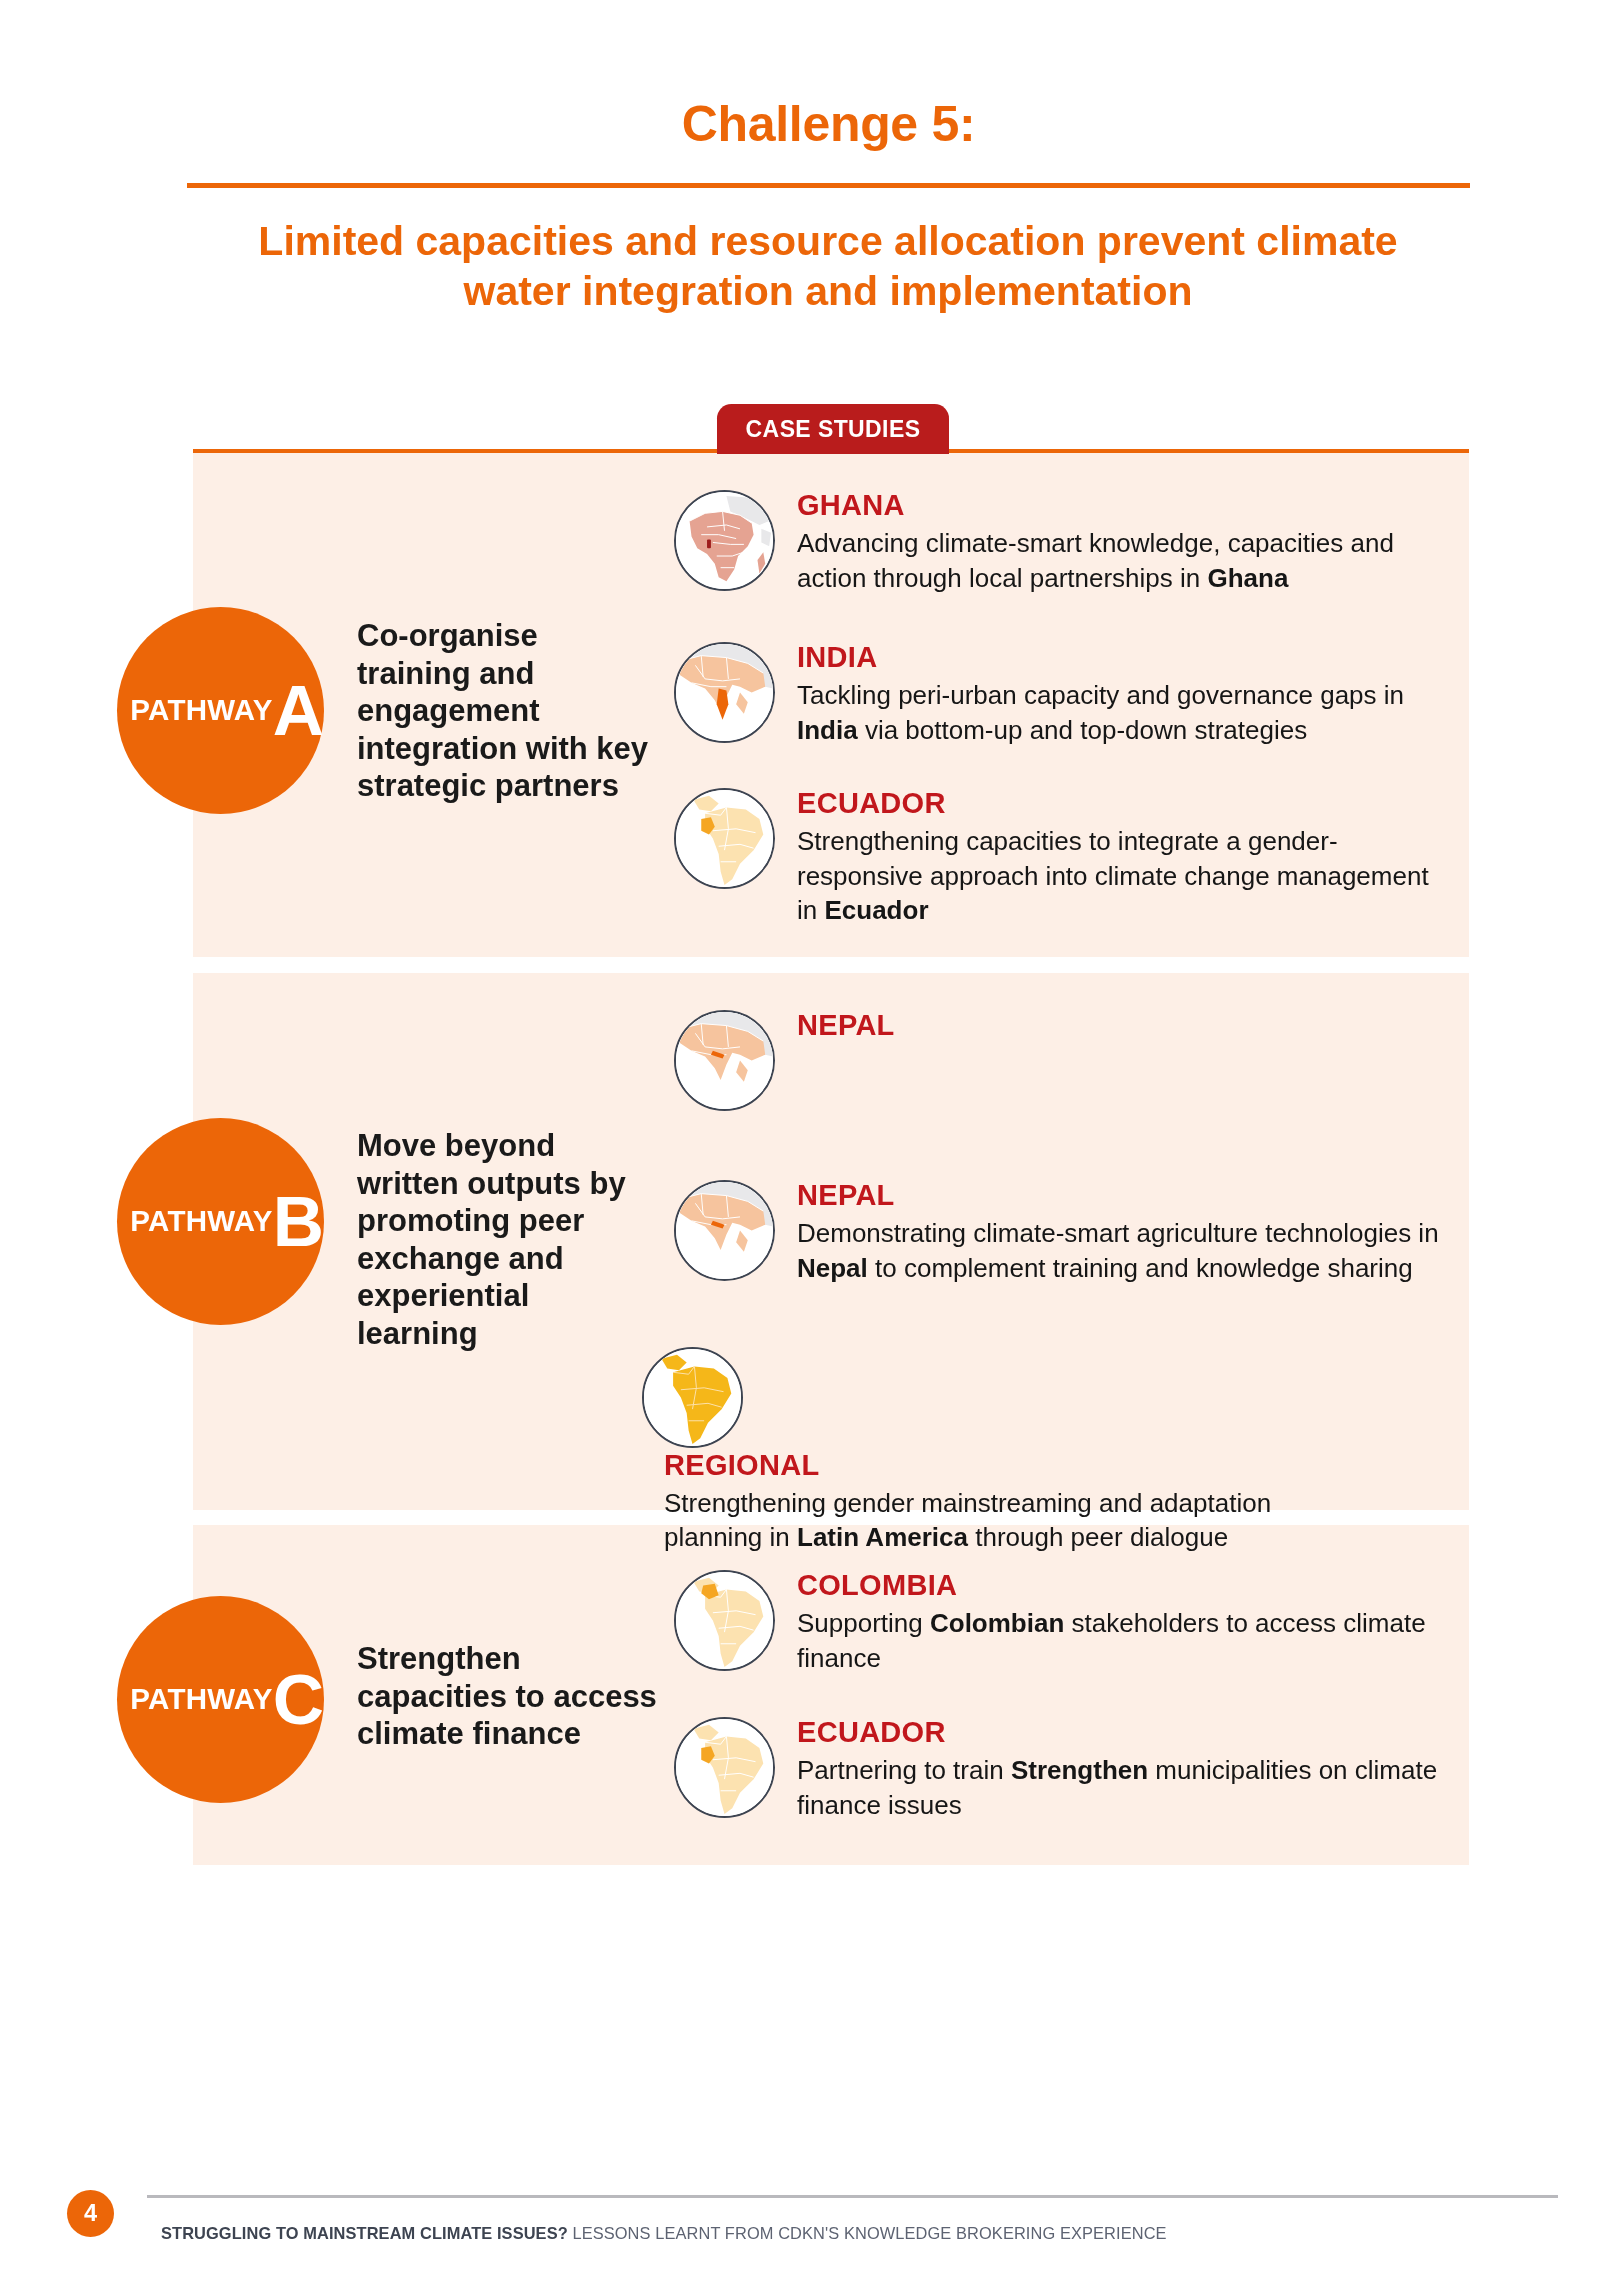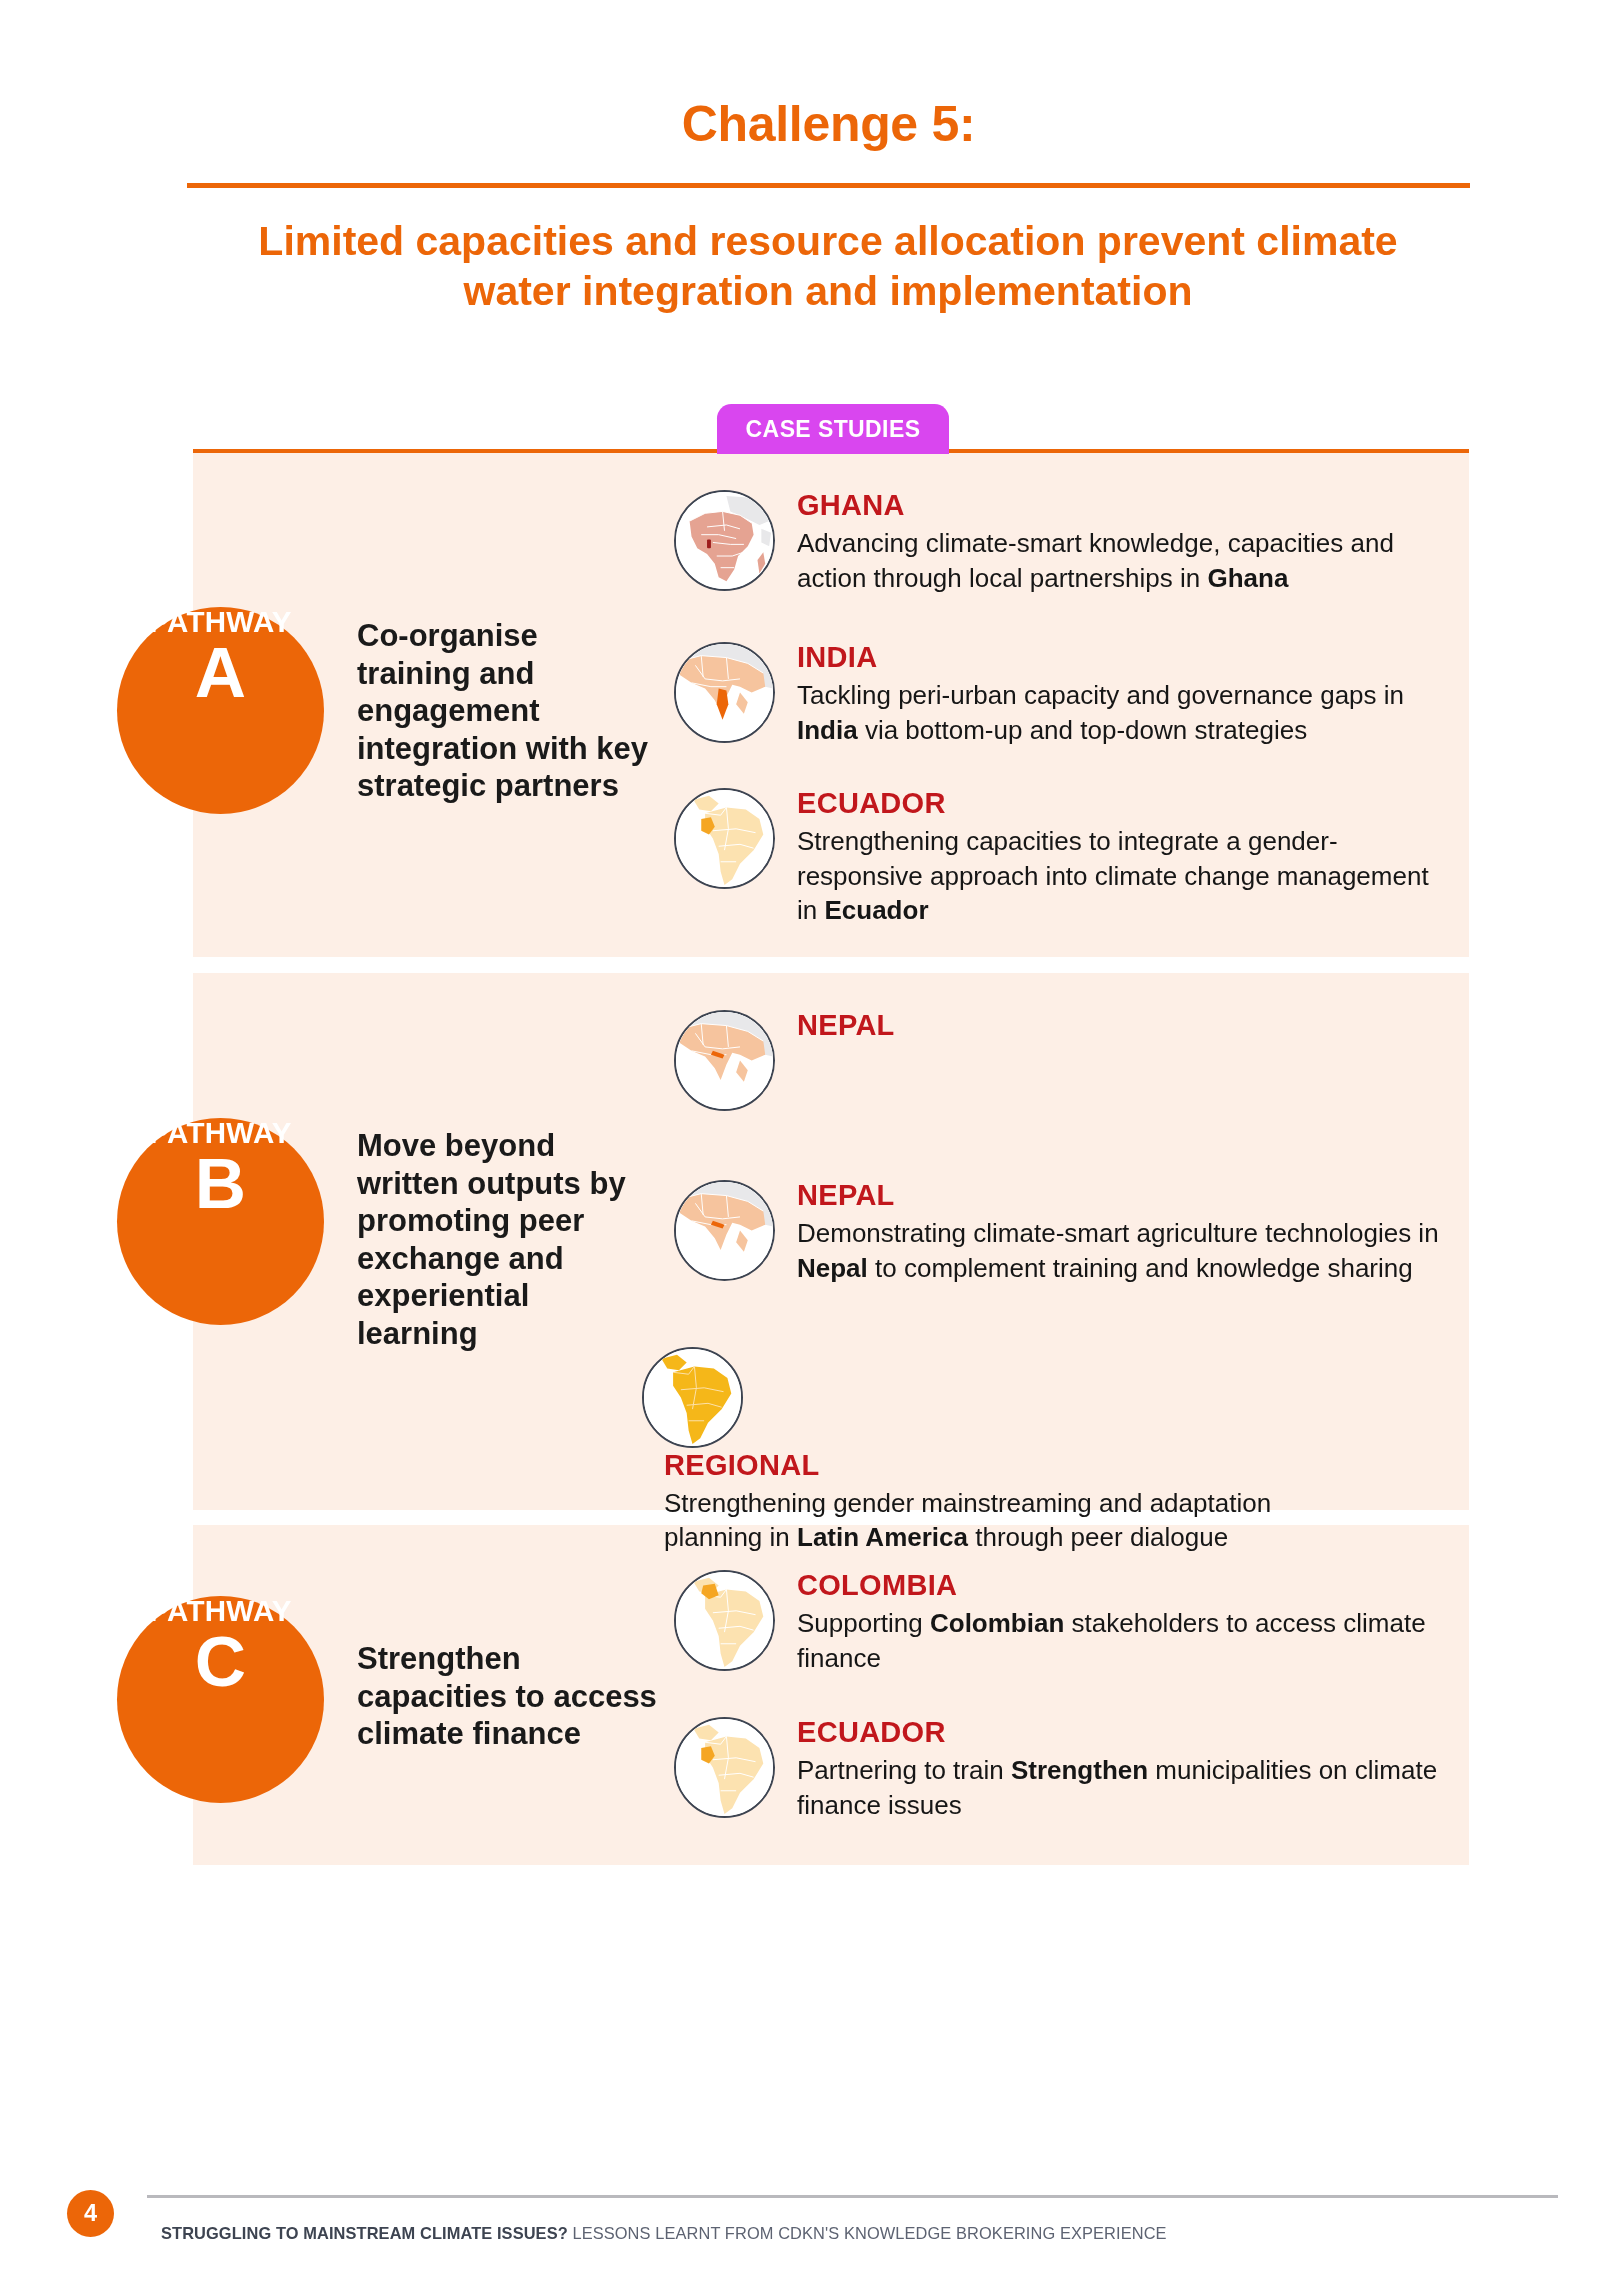--- a/index.html
+++ b/index.html
@@ -50,21 +50,21 @@
     line-height: 1.22;
   }
 
   
   .case-tab {
     position: absolute;
     left: 717px;
     top: 404px;
     width: 232px;
     height: 50px;
-    background: #d946ef;
+    background: #b91c1c;
     border-radius: 14.4px 14.4px 0 0;
     color: #ffffff;
     font-size: 23px;
     font-weight: bold;
     letter-spacing: 0.4px;
     display: flex;
     align-items: center;
     justify-content: center;
     box-sizing: border-box;
     z-index: 3;
@@ -86,23 +86,23 @@
   #panel-c { top: 1525px; height: 340px; }
 
   
   .pw-circle {
     position: absolute;
     width: 207px;
     height: 207px;
     border-radius: 50%;
     background: #EC6608;
     display: flex;
-    flex-direction: column;
+    flex-direction: row;
     align-items: center;
-    justify-content: flex-start;
+    justify-content: flex-end;
     z-index: 4;
     box-sizing: border-box;
   }
   #pw-circle-a { left: 117px; top: 607px; }
   #pw-circle-b { left: 117px; top: 1118px; }
   #pw-circle-c { left: 117px; top: 1596px; }
 
   .pw-word {
     color: #ffffff;
     font-size: 29.5px;

